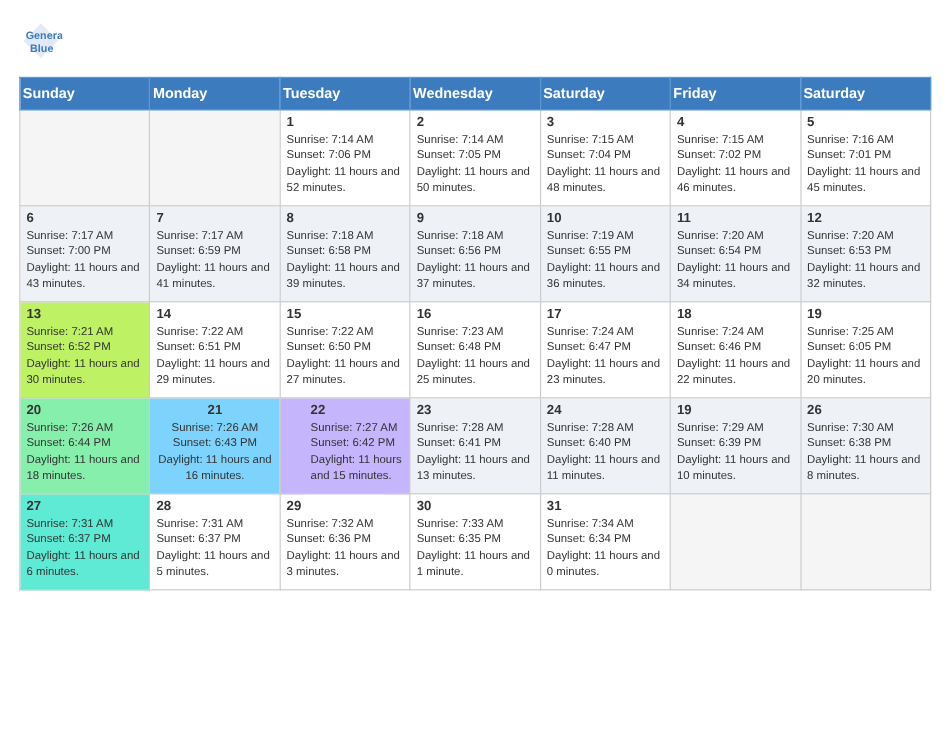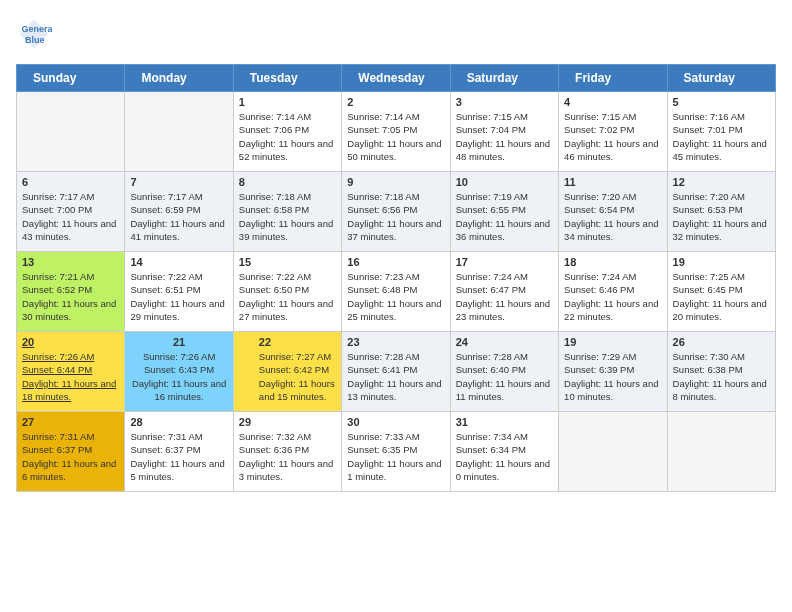--- a/index.html
+++ b/index.html
@@ -46,21 +46,21 @@
     table {
       width: 100%;
       border-collapse: collapse;
       table-layout: fixed;
     }
     th {
       background: #3d7bbf;
       color: #fff;
       font-size: 12px;
       font-weight: bold;
-      padding: 6px 16px;
+      padding: 6px 2px;
       text-align: left;
       border: 1px solid #5a9ad4;
     }
     td {
       border: 1px solid #ccc;
       vertical-align: top;
       padding: 4px 5px;
       font-size: 10px;
       color: #333;
       height: 80px;
@@ -233,38 +233,38 @@
         </td>
         <td style="background: rgb(255, 255, 255);">
           <span class="day-num">18</span>
           <div class="day-info">Sunrise: 7:24 AM
 Sunset: 6:46 PM
 Daylight: 11 hours and 22 minutes.</div>
         </td>
         <td style="background: rgb(255, 255, 255);">
           <span class="day-num">19</span>
           <div class="day-info">Sunrise: 7:25 AM
-Sunset: 6:45 PM
+Sunset: 6:05 PM
 Daylight: 11 hours and 20 minutes.</div>
         </td>
       </tr>
       <tr>
-        <td style="background: #fde047; text-decoration: underline;">
+        <td style="background: #86efac;">
           <span class="day-num">20</span>
           <div class="day-info">Sunrise: 7:26 AM
 Sunset: 6:44 PM
 Daylight: 11 hours and 18 minutes.</div>
         </td>
         <td style="background: #7dd3fc; text-align: center;">
           <span class="day-num">21</span>
           <div class="day-info">Sunrise: 7:26 AM
 Sunset: 6:43 PM
 Daylight: 11 hours and 16 minutes.</div>
         </td>
-        <td style="background: #fde047; padding-left: 25px;">
+        <td style="background: #c4b5fd; padding-left: 25px;">
           <span class="day-num">22</span>
           <div class="day-info">Sunrise: 7:27 AM
 Sunset: 6:42 PM
 Daylight: 11 hours and 15 minutes.</div>
         </td>
         <td style="background: rgb(238, 242, 247);">
           <span class="day-num">23</span>
           <div class="day-info">Sunrise: 7:28 AM
 Sunset: 6:41 PM
 Daylight: 11 hours and 13 minutes.</div>
@@ -282,21 +282,21 @@
 Daylight: 11 hours and 10 minutes.</div>
         </td>
         <td style="background: rgb(238, 242, 247);">
           <span class="day-num">26</span>
           <div class="day-info">Sunrise: 7:30 AM
 Sunset: 6:38 PM
 Daylight: 11 hours and 8 minutes.</div>
         </td>
       </tr>
       <tr>
-        <td style="background: #eab308;">
+        <td style="background: #5eead4;">
           <span class="day-num">27</span>
           <div class="day-info">Sunrise: 7:31 AM
 Sunset: 6:37 PM
 Daylight: 11 hours and 6 minutes.</div>
         </td>
         <td style="background: rgb(255, 255, 255);">
           <span class="day-num">28</span>
           <div class="day-info">Sunrise: 7:31 AM
 Sunset: 6:37 PM
 Daylight: 11 hours and 5 minutes.</div>

